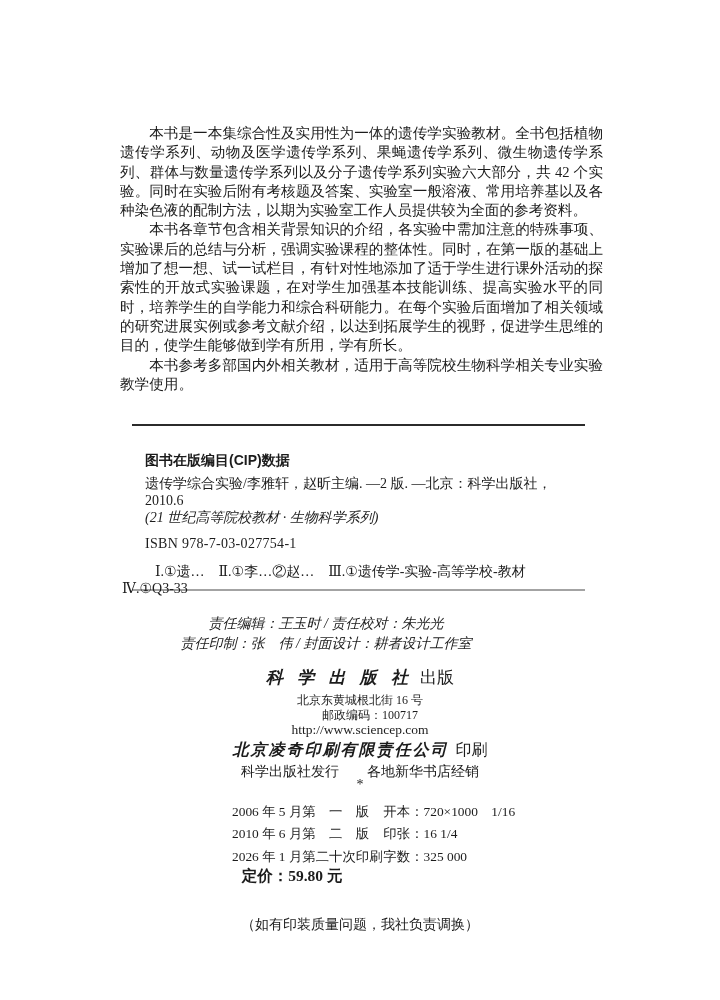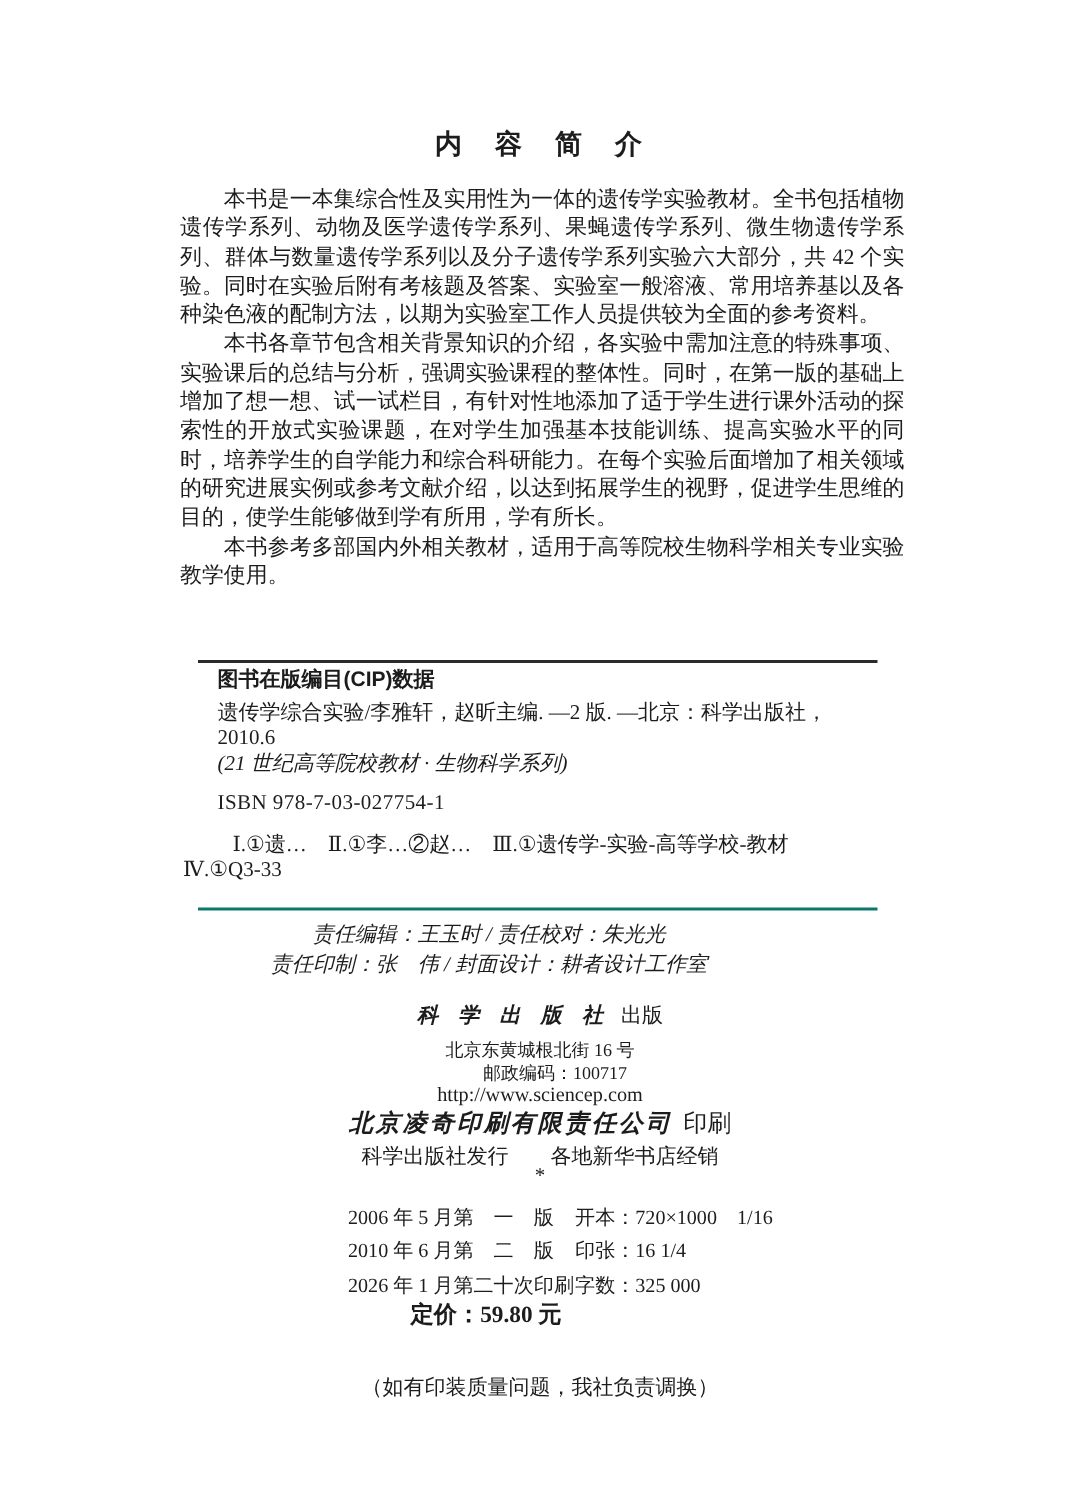--- a/index.html
+++ b/index.html
@@ -20,46 +20,46 @@
     letter-spacing:2px;
   }
   .body-text {
     position:absolute; top:124px; left:120px; width:483px;
     font-size:14.6px; line-height:19.3px;
     text-align:justify;
   }
   .body-text p { margin:0; text-indent:2em; }
 
   .cip {
-    position:absolute; top:440px; left:132px; width:453px; height:167px;
+    position:absolute; top:424px; left:132px; width:453px; height:167px;
     box-sizing:border-box;
     border-top:2px solid #2b2b2b;
-    border-bottom:2px solid #0f766e;
-    padding:2px 0 0 13px;
+    border-bottom:2px solid #a3a3a3;
+    padding:26px 0 0 13px;
     font-size:14px; line-height:17px;
   }
   .cip-header {
     font-family:"Liberation Sans","DejaVu Sans",sans-serif;
     font-weight:700; font-size:14px; margin-bottom:6px;
   }
   .cip-line { margin:0; }
   .cip-series { margin-bottom:9px;font-style:italic; }
   .cip-isbn { margin-bottom:11px; letter-spacing:0.3px; }
   .cip-class1 { padding-left:10px; }
   .cip-class2 { margin-left:-23px; margin-bottom:26px; }
 
   .credits {
     position:absolute; top:614px; left:0; width:652px;
     text-align:center;
     font-style:italic;
     font-size:14px; line-height:20px;
   }
 
   .pub { position:absolute; top:668px; left:0; width:720px; text-align:center; }
-  .pub-name-line { font-size:14px; line-height:20px; }
+  .pub-name-line { font-size:17px; line-height:20px; }
   .script {
     font-weight:700; font-style:italic;
     letter-spacing:5px;
   }
   .pub-suffix { font-style:normal; font-weight:400; margin-left:7px; letter-spacing:0; }
   .pub-address { margin-top:5px; font-size:12px; line-height:14px; }
   .pub-postcode { margin-top:1px; font-size:12px; line-height:14px;padding-left:20px; }
   .pub-url { font-size:13.5px; line-height:14px; margin-top:1px; }
   .pub-printer-line { margin-top:4px; font-size:16px; line-height:18px; }
   .pub-printer-line .script { letter-spacing:2px; }
@@ -67,33 +67,32 @@
 
   .star { position:absolute; top:777px; left:0; width:720px; text-align:center; font-size:14px; }
 
   .edition { position:absolute; top:801px; left:232px; width:268px; font-size:13.4px; }
   .ed-row { line-height:22.3px; white-space:nowrap; }
   .ed-left { display:inline-block; width:148px; }
   .ed-right { display:inline-block; }
 
   .price {
     position:absolute; top:866px; left:0; width:584px; text-align:center;
-    font-weight:700; font-size:15.5px;padding-left:32px;
+    font-weight:700; font-size:15.5px;
   }
   .note {
     position:absolute; top:916px; left:0; width:720px; text-align:center;
     font-size:14px;
   }
 </style>
 </head>
 <body>
 
 <div class="page">
 
-  <h1 class="title">内　容　简　介</h1>
 
   <div class="body-text">
     <p>本书是一本集综合性及实用性为一体的遗传学实验教材。全书包括植物遗传学系列、动物及医学遗传学系列、果蝇遗传学系列、微生物遗传学系列、群体与数量遗传学系列以及分子遗传学系列实验六大部分，共 42 个实验。同时在实验后附有考核题及答案、实验室一般溶液、常用培养基以及各种染色液的配制方法，以期为实验室工作人员提供较为全面的参考资料。</p>
     <p>本书各章节包含相关背景知识的介绍，各实验中需加注意的特殊事项、实验课后的总结与分析，强调实验课程的整体性。同时，在第一版的基础上增加了想一想、试一试栏目，有针对性地添加了适于学生进行课外活动的探索性的开放式实验课题，在对学生加强基本技能训练、提高实验水平的同时，培养学生的自学能力和综合科研能力。在每个实验后面增加了相关领域的研究进展实例或参考文献介绍，以达到拓展学生的视野，促进学生思维的目的，使学生能够做到学有所用，学有所长。</p>
     <p>本书参考多部国内外相关教材，适用于高等院校生物科学相关专业实验教学使用。</p>
   </div>
 
   <div class="cip">
     <div class="cip-header">图书在版编目(CIP)数据</div>
     <div class="cip-line">遗传学综合实验/李雅轩，赵昕主编. —2 版. —北京：科学出版社，2010.6</div>

